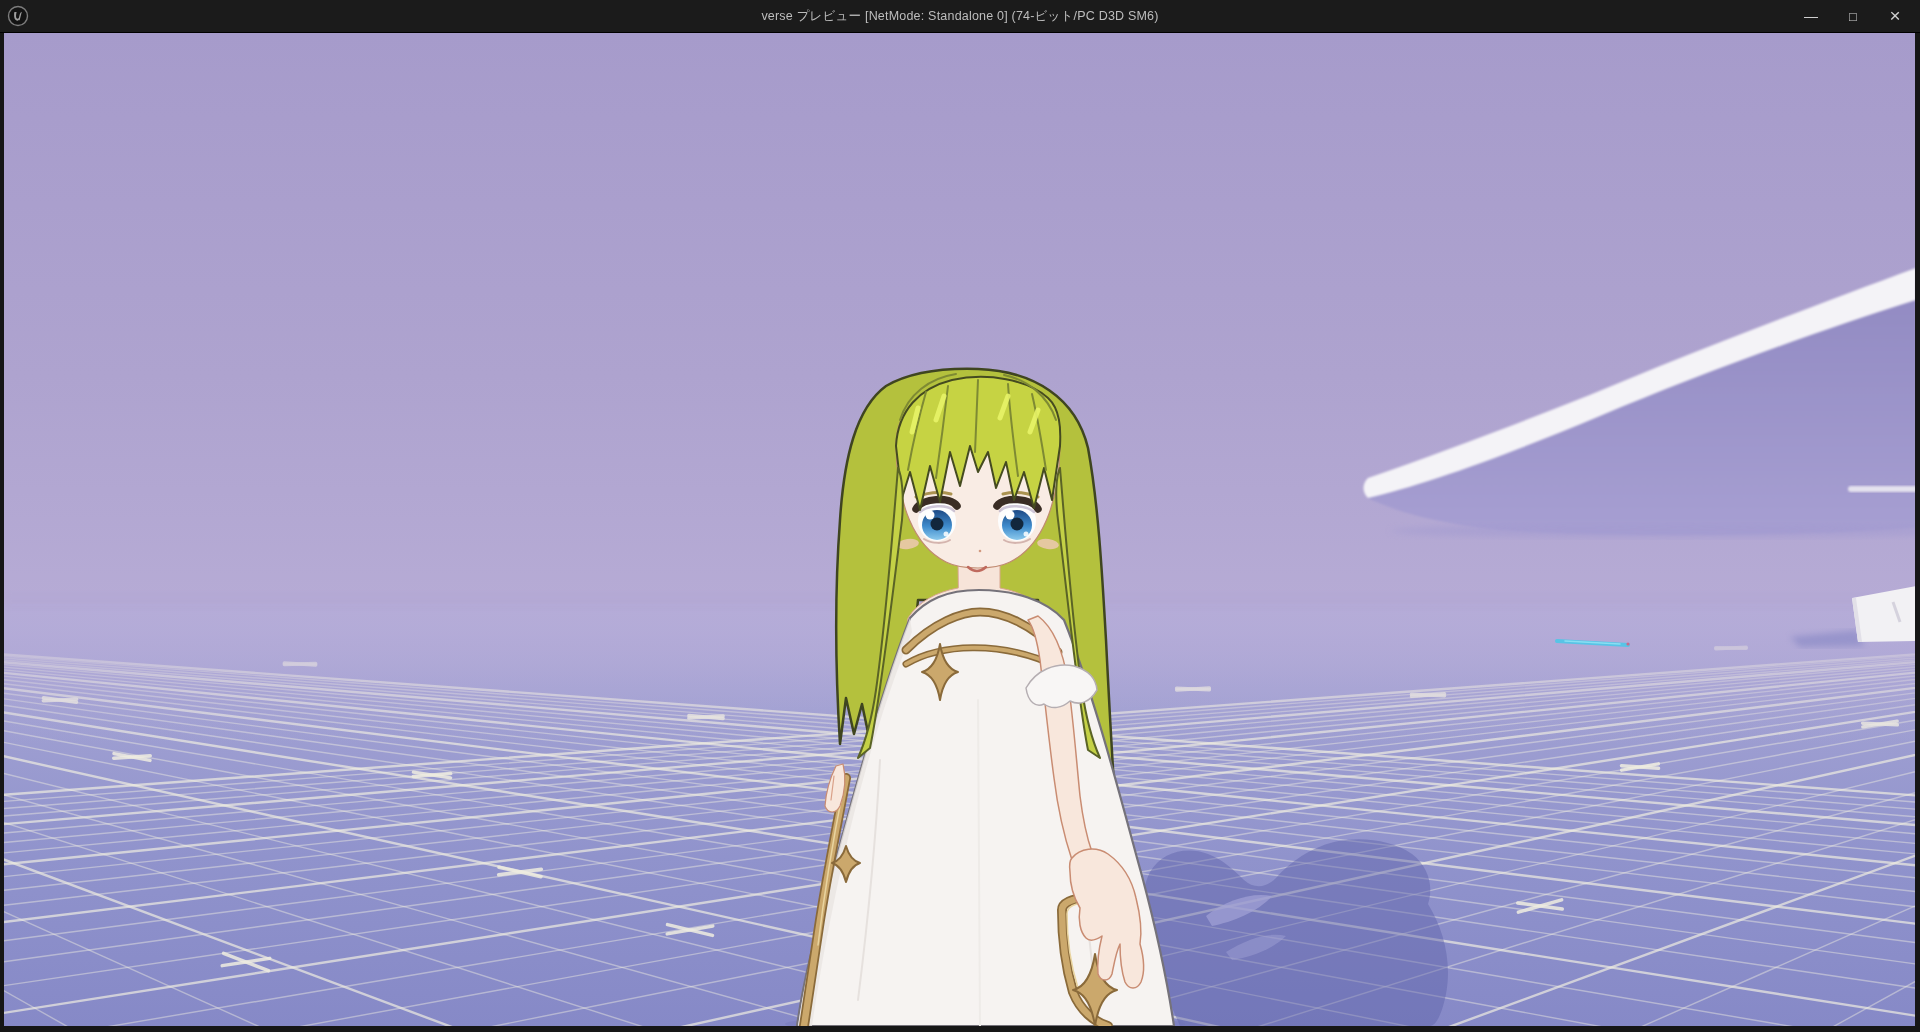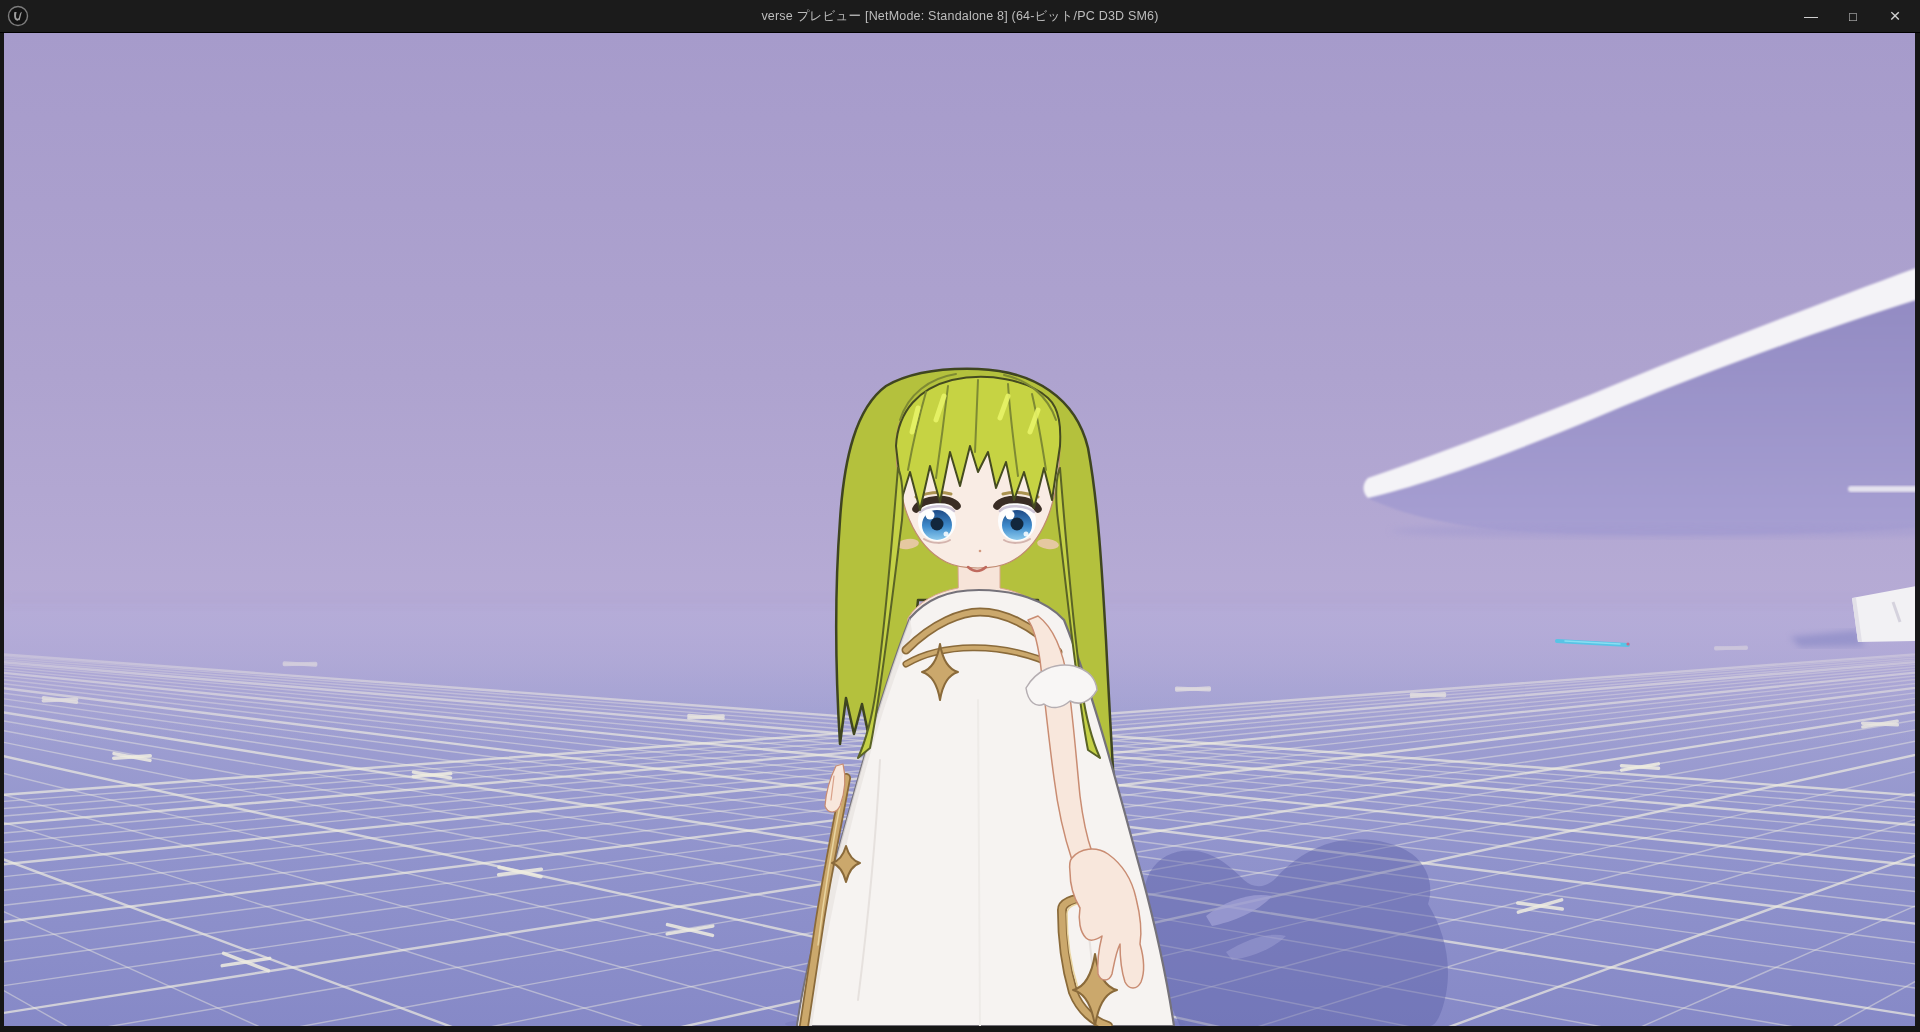--- a/index.html
+++ b/index.html
@@ -25,21 +25,21 @@
 
 <div class="window">
 
   <div class="titlebar">
     <div class="logo">
       <svg width="22" height="22" viewBox="0 0 22 22">
         <circle cx="11" cy="11" r="9.5" fill="#131313" stroke="#7d7d7d" stroke-width="1.4"></circle>
         <path d="M7.2 7.2 C7 10 7 13 8.2 14.6 C9.2 15.9 11 16 12 14.8 L12.6 15.4 L14.8 6.8 C13.6 7.4 12.9 8.6 12.6 10 L11.8 13 C11.2 14 9.9 14 9.4 13 C8.8 11.7 9 9 9.6 6.9 C8.7 6.9 7.8 7 7.2 7.2 Z" fill="#9f9f9f"></path>
       </svg>
     </div>
-    <div class="title">verse プレビュー [NetMode: Standalone 8]  (64-ビット/PC D3D SM6)</div>
+    <div class="title">verse プレビュー [NetMode: Standalone 0]  (74-ビット/PC D3D SM6)</div>
     <div class="controls">
       <div class="wbtn">—</div>
       <div class="wbtn maxi">□</div>
       <div class="wbtn close">×</div>
     </div>
   </div>
 
   <div class="viewport">
   <svg id="scene" width="1911" height="994" viewBox="4 32 1911 994">
     <defs>

